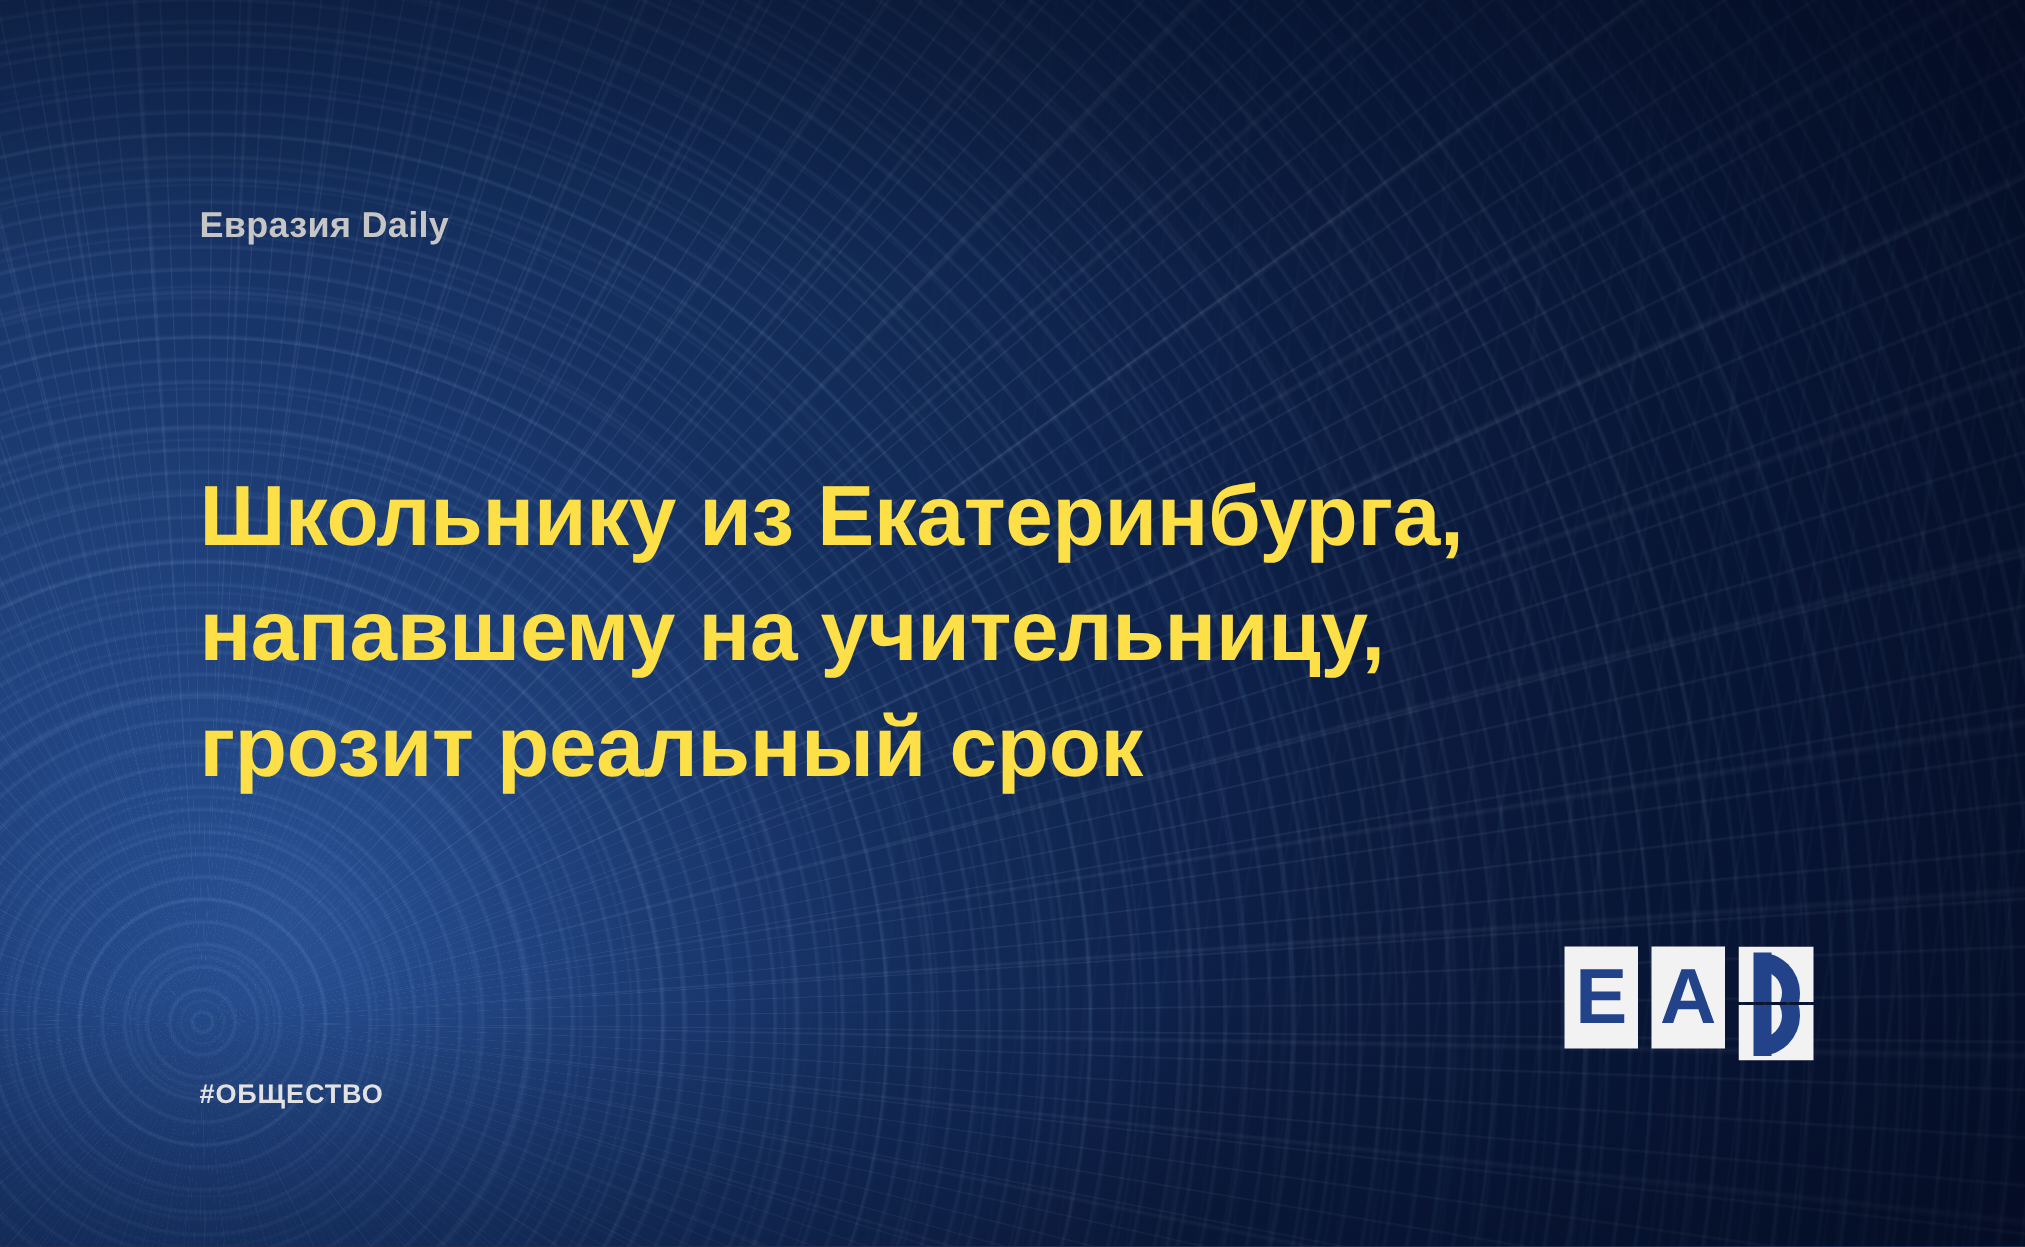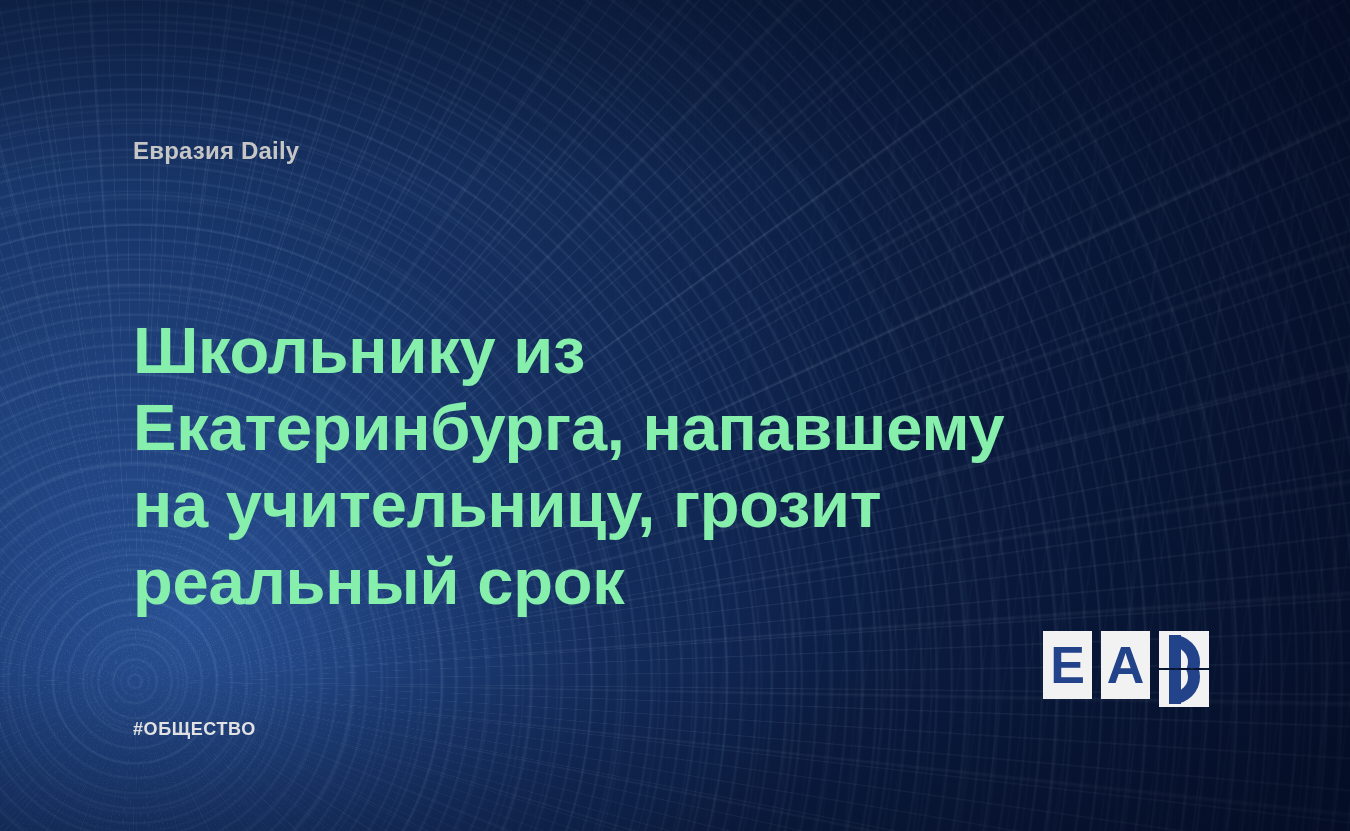--- a/index.html
+++ b/index.html
@@ -135,24 +135,24 @@
     color: #c6c6c6;
     letter-spacing: 0.2px;
     white-space: nowrap;
   }
 
   #headline {
     position: absolute;
     left: 133px;
     top: 268px;
     width: 960px;
-    font-size: 65px;
+    font-size: 57px;
     font-weight: bold;
     line-height: 77px;
-    color: #86efac;
+    color: #fde047;
     letter-spacing: -0.2px;
   }
 
   #category-tag {
     position: absolute;
     left: 133px;
     top: 719px;
     font-size: 18px;
     font-weight: bold;
     color: #e2e2e2;

